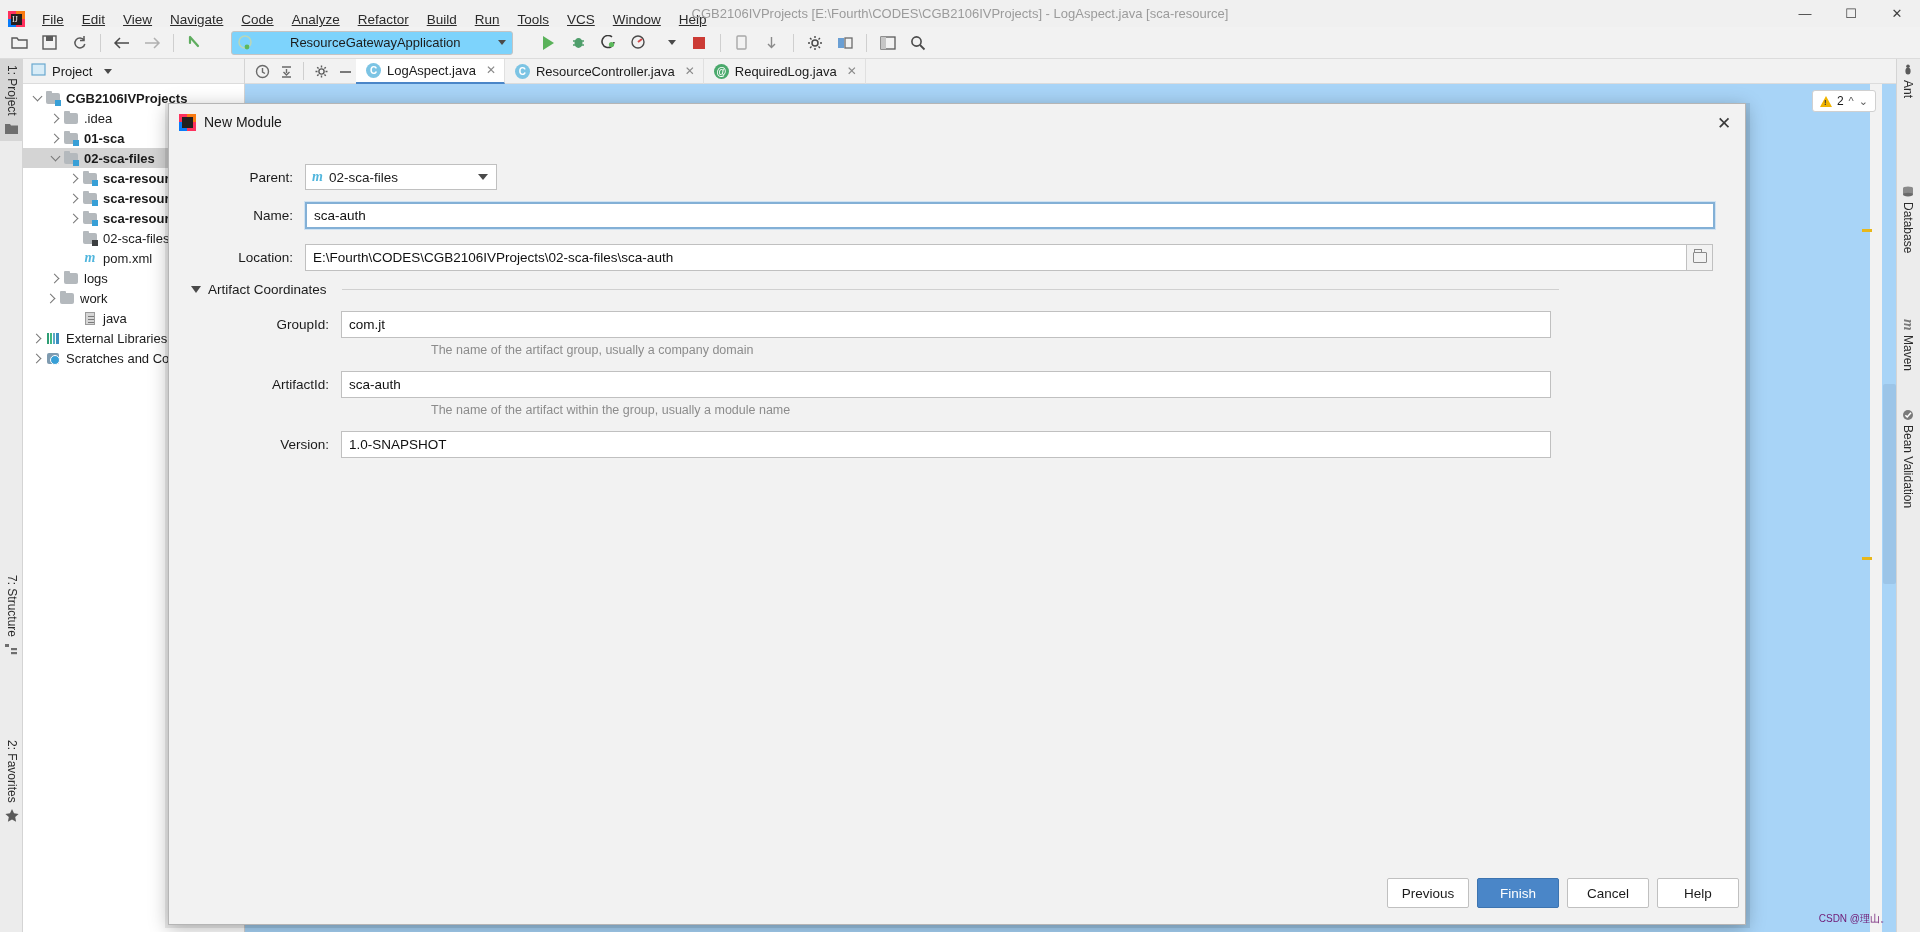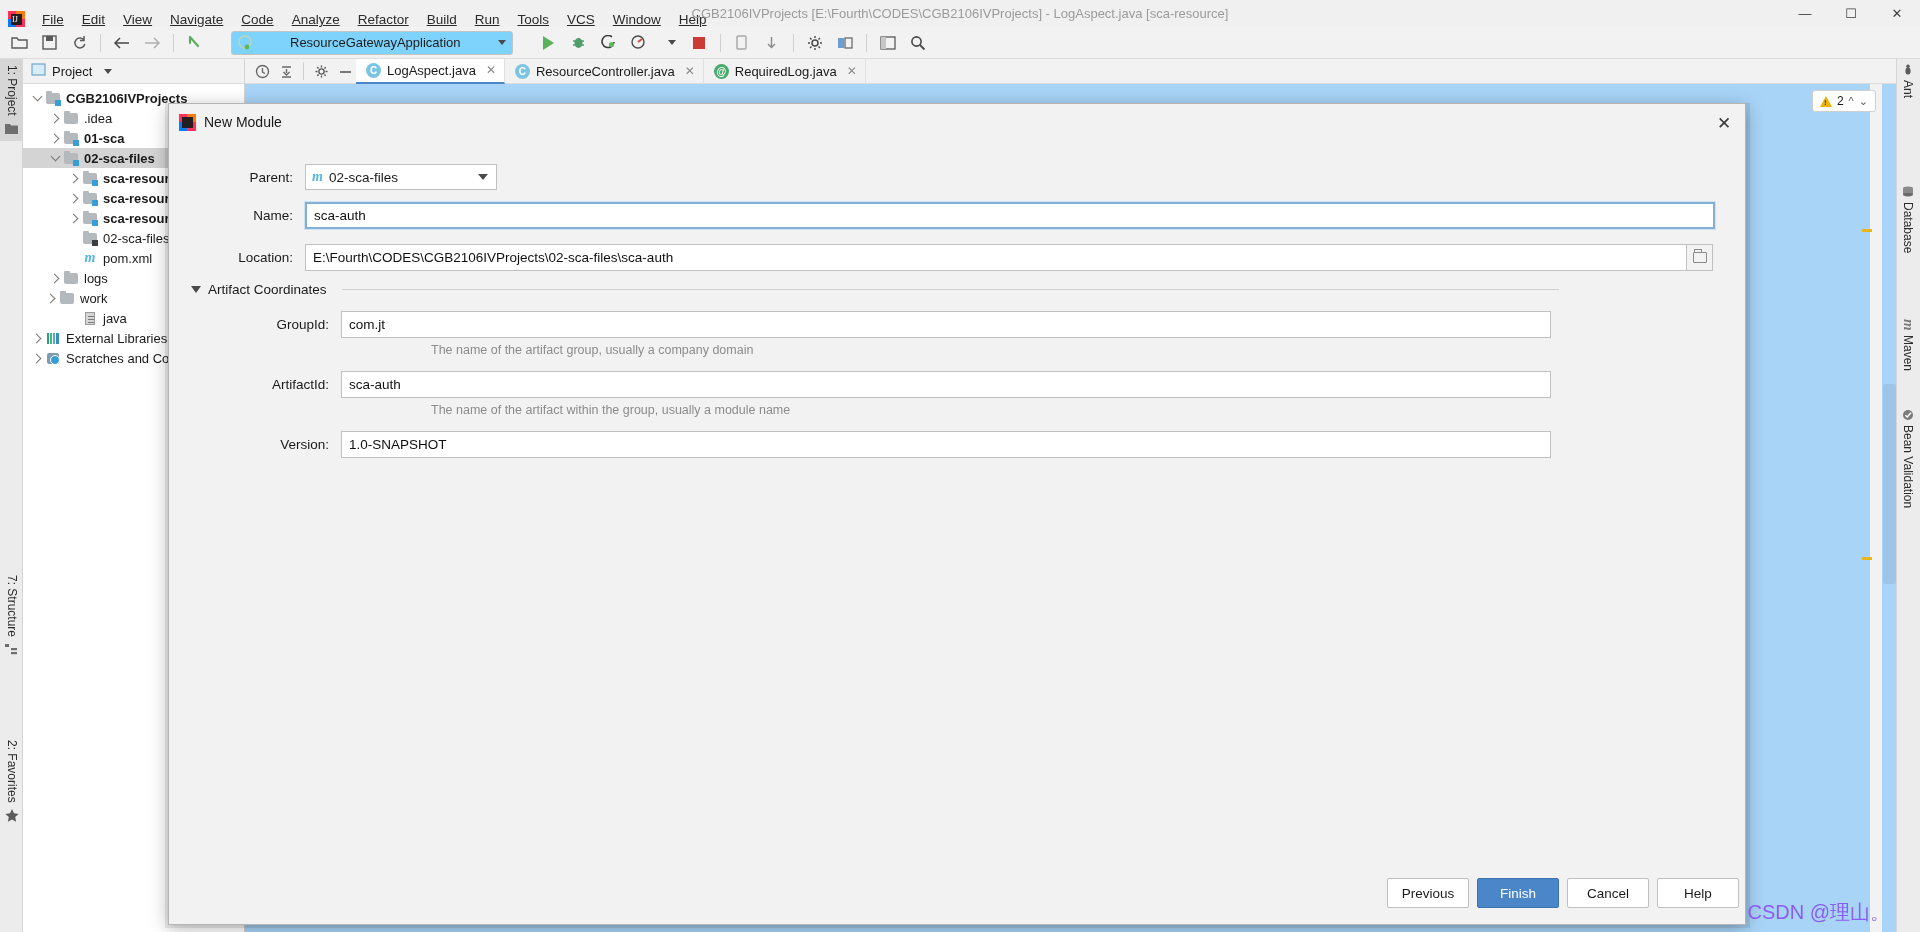--- a/index.html
+++ b/index.html
@@ -245,21 +245,21 @@
   }
   .btn {
     min-width: 82px; height: 30px; border: 1px solid #c0c0c0; background: #fff;
     display: flex; align-items: center; justify-content: center;
     font-size: 13.5px; color: #1a1a1a; border-radius: 2px;
   }
   .btn.primary { background: #4a86c8; border-color: #3d74b0; color: #fff; }
 
   
   .watermark {
-    position: absolute; right: 30px; bottom: 6px; color: #8b5cf6; font-size: 20px;
+    position: absolute; right: 30px; bottom: 6px; color: #701a75; font-size: 10px;
   }
 
   .app-ic-run { width:0;height:0;border-left:11px solid #5ab25a;border-top:7px solid transparent;border-bottom:7px solid transparent; }
   .sq-red { width: 12px; height: 12px; background: #cc3b35; }
 </style>
 </head>
 <body>
 
 <div id="app">
 

